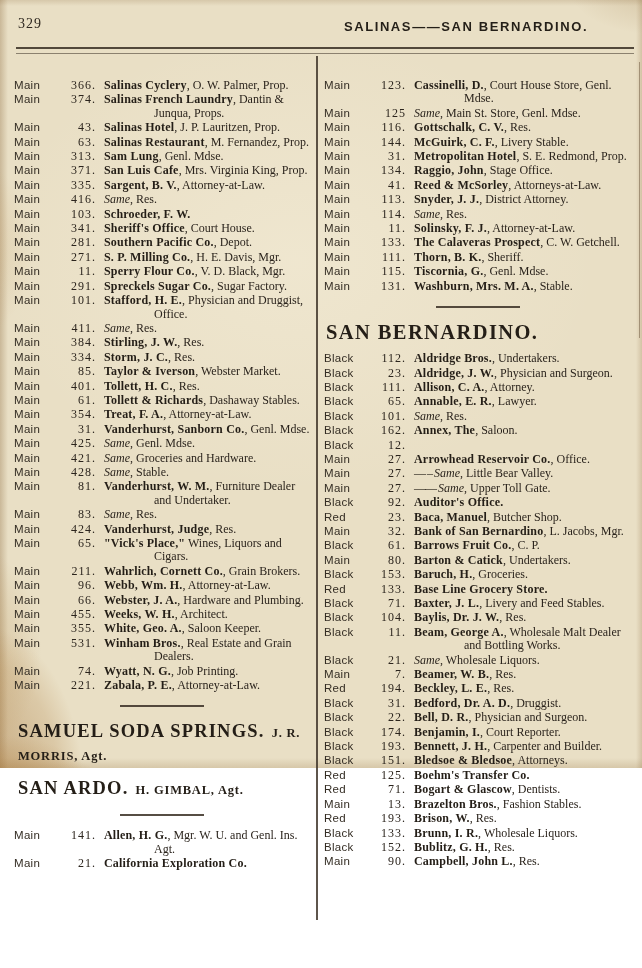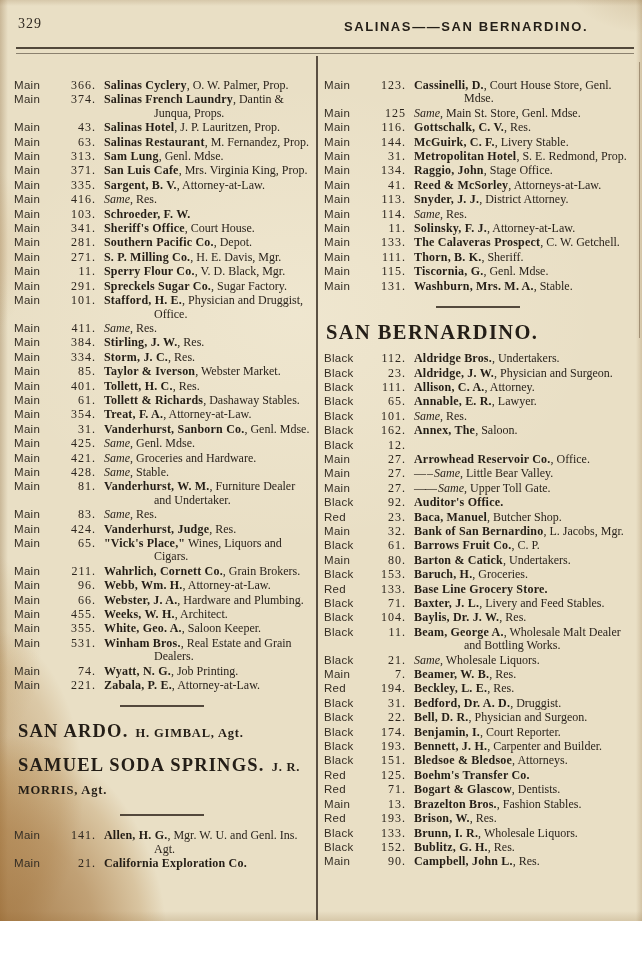--- a/index.html
+++ b/index.html
@@ -1,18 +1,18 @@
 <!DOCTYPE html>
 <html><head>
 <meta charset="utf-8">
 <style>
   html,body{margin:0;padding:0;width:642px;height:968px;overflow:hidden;}
   body{font-family:"Liberation Serif", serif;}
   .page{
-    position:relative;width:642px;height:921px;
+    position:relative;width:642px;height:768px;
     background-color:#e9dfc5;
     background-image:
       radial-gradient(ellipse 200px 270px at 8px 952px,  rgba(146,95,38,0.78) 0%, rgba(160,110,52,0.55) 45%, rgba(175,128,66,0.28) 68%, rgba(175,128,66,0) 80%),
       radial-gradient(ellipse 130px 210px at -18px 790px, rgba(158,108,48,0.50) 0%, rgba(170,122,60,0.22) 60%, rgba(170,122,60,0) 78%),
       radial-gradient(ellipse 95px 140px at -30px 650px,  rgba(172,128,66,0.35) 0%, rgba(172,128,66,0) 75%),
       radial-gradient(ellipse 80px 120px at -28px 250px,  rgba(190,150,95,0.30) 0%, rgba(190,150,95,0) 75%),
       radial-gradient(ellipse 120px 60px at 660px -10px,  rgba(150,115,65,0.25) 0%, rgba(150,115,65,0) 75%),
       radial-gradient(ellipse 420px 320px at 46% 34%,     rgba(250,244,226,0.35) 0%, rgba(250,244,226,0) 72%),
       linear-gradient(to right, rgba(130,95,50,0.30) 0px, rgba(130,95,50,0) 8px),
       linear-gradient(to left,  rgba(130,95,50,0.22) 0px, rgba(130,95,50,0) 6px),
@@ -243,22 +243,22 @@
         <span class="ex">Main</span>
         <span class="num">74.</span>
         <span class="txt"><span class="bname">Wyatt, N. G.</span><span class="rest">, Job Printing.</span></span>
       </div>
       <div class="entry">
         <span class="ex">Main</span>
         <span class="num">221.</span>
         <span class="txt"><span class="bname">Zabala, P. E.</span><span class="rest">, Attorney-at-Law.</span></span>
       </div>
       <div class="divider"></div>
+      <div class="section"><span class="sect-title">SAMUEL SODA SPRINGS.</span><span class="sect-agent"> J. R. MORRIS, Agt.</span></div>
       <div class="section"><span class="sect-title">SAN ARDO.</span><span class="sect-agent"> H. GIMBAL, Agt.</span></div>
-      <div class="section"><span class="sect-title">SAMUEL SODA SPRINGS.</span><span class="sect-agent"> J. R. MORRIS, Agt.</span></div>
       <div class="divider"></div>
       <div class="entry">
         <span class="ex">Main</span>
         <span class="num">141.</span>
         <span class="txt"><span class="bname">Allen, H. G.</span><span class="rest">, Mgr. W. U. and Genl. Ins. Agt.</span></span>
       </div>
       <div class="entry">
         <span class="ex">Main</span>
         <span class="num">21.</span>
         <span class="txt"><span class="bname">California Exploration Co.</span></span>

